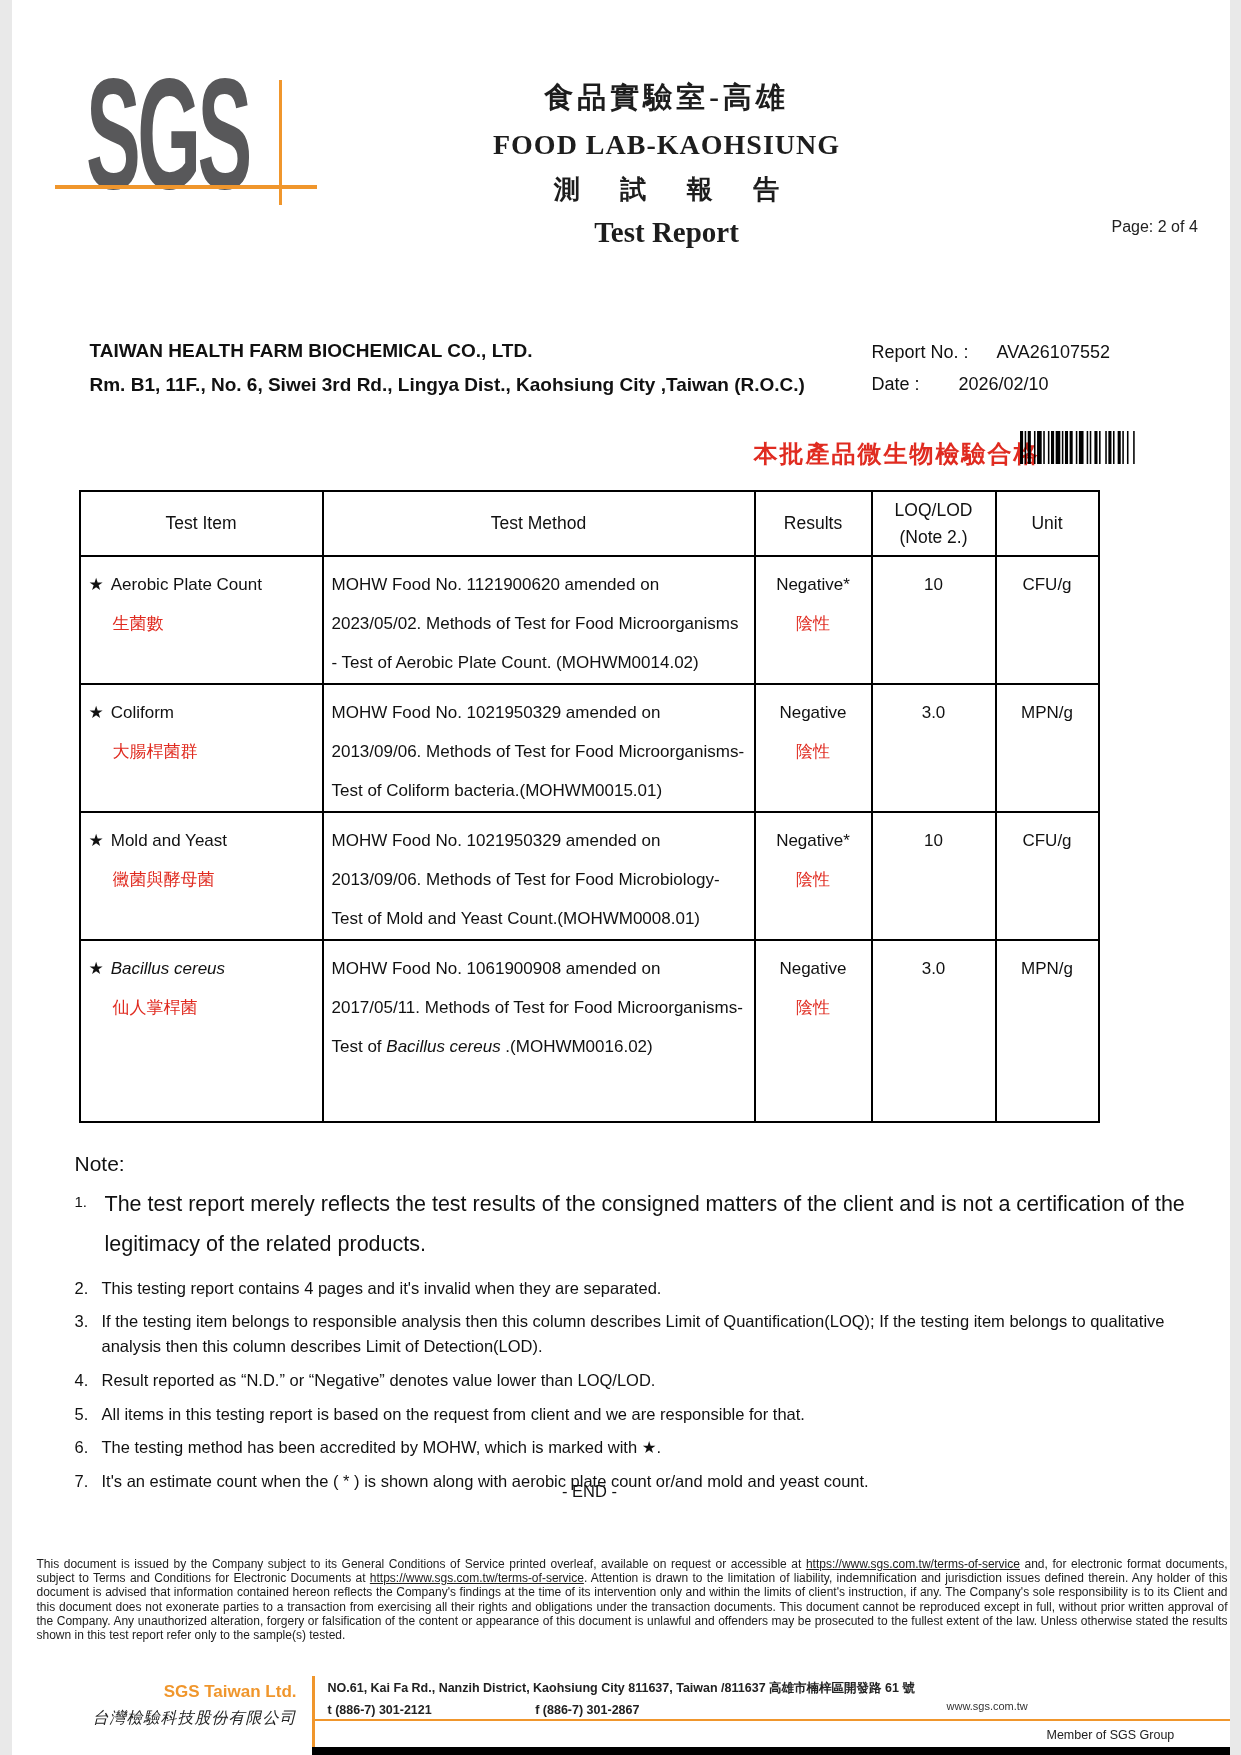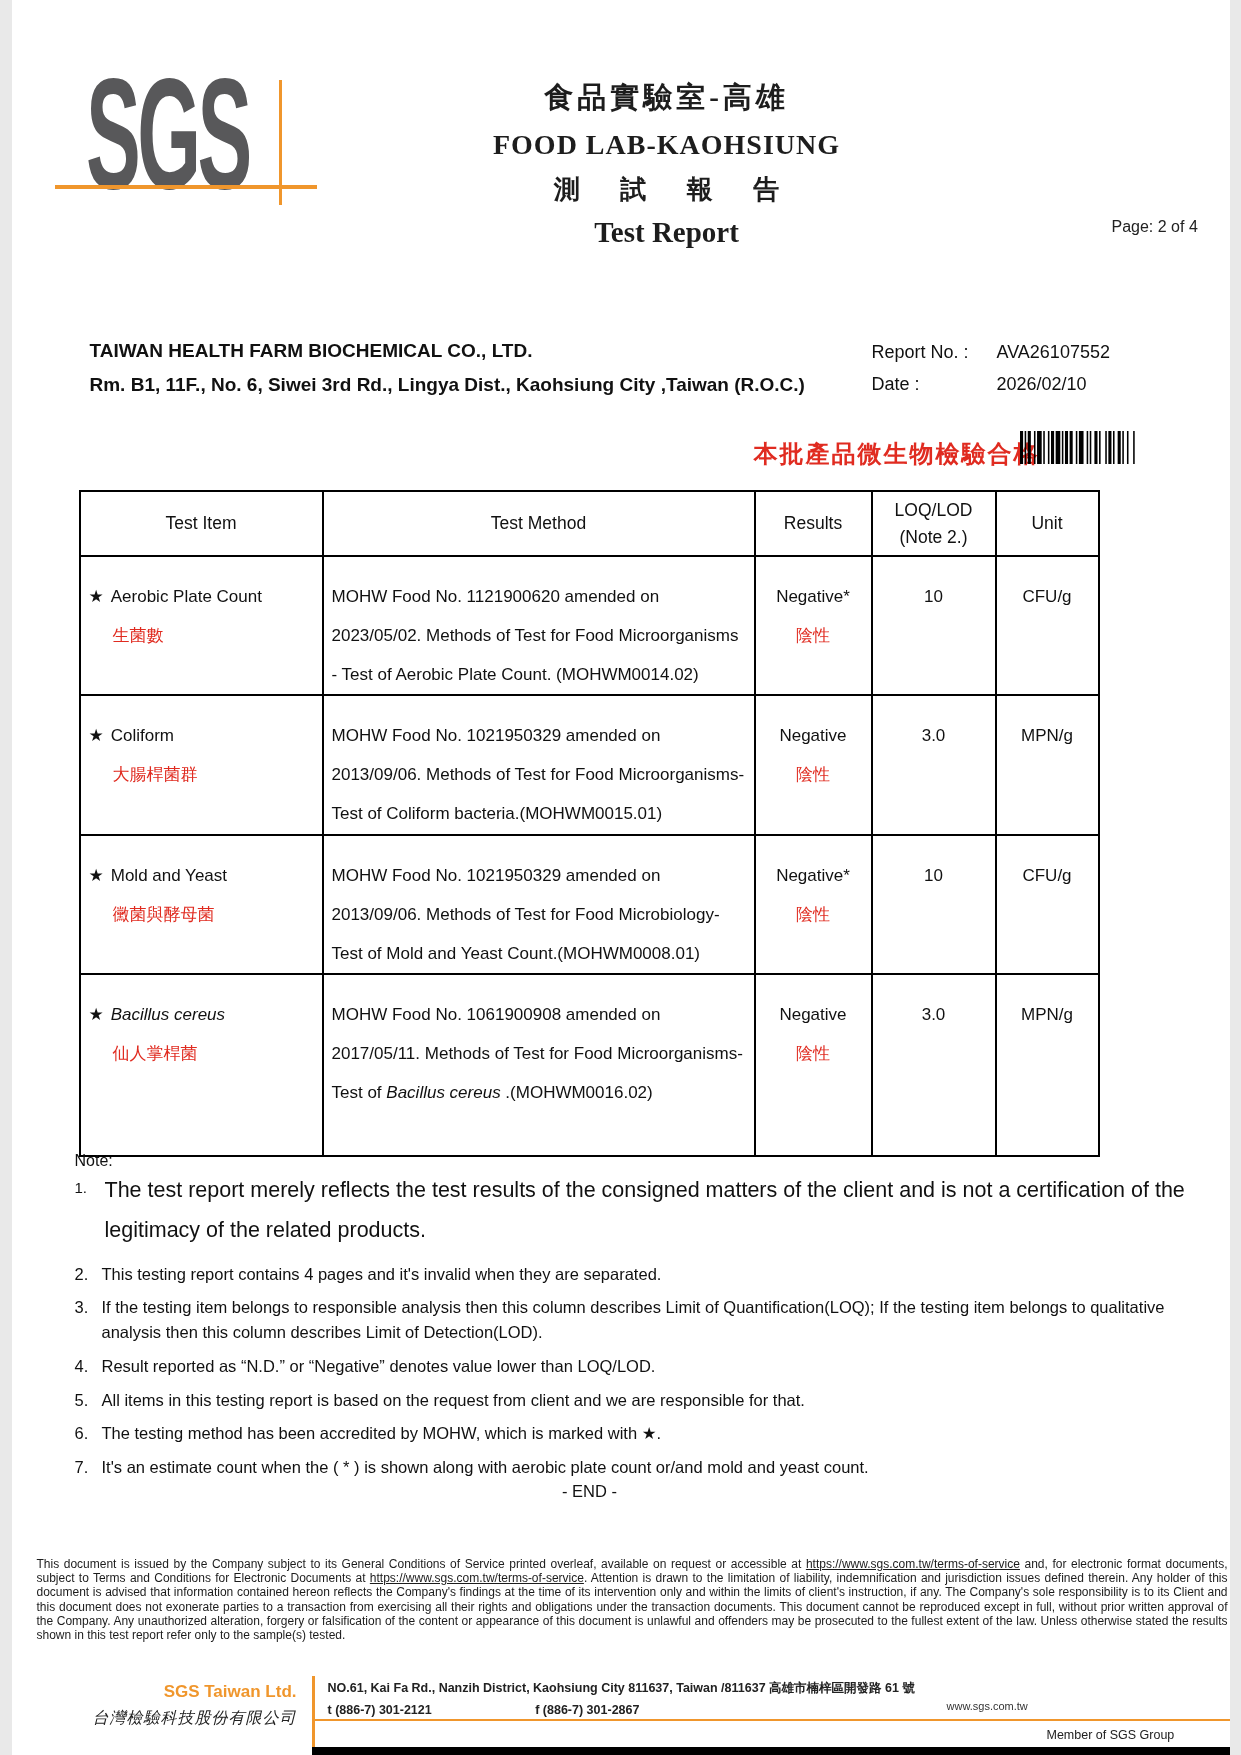--- a/index.html
+++ b/index.html
@@ -25,46 +25,46 @@
   .title-en{ font-family:"Liberation Serif", serif; font-size:28px; font-weight:bold; margin-top:11px; letter-spacing:1px; }
   .subtitle-zh{ font-family:"Liberation Serif", serif; font-size:26px; font-weight:bold; letter-spacing:17px; margin-top:11px; text-indent:17px; }
   .subtitle-en{ font-family:"Liberation Serif", serif; font-size:29px; font-weight:bold; margin-top:9px; }
   .page-label{ position:absolute; left:1100px; top:218px; font-size:16px; color:#222; }
   
   .client-name{ position:absolute; left:78px; top:340px; font-size:19px; font-weight:bold; }
   .client-address{ position:absolute; left:78px; top:374px; font-size:19px; font-weight:bold; }
   .report-no-label{ position:absolute; left:860px; top:342px; font-size:18px; }
   .report-no-value{ position:absolute; left:985px; top:342px; font-size:18px; }
   .date-label{ position:absolute; left:860px; top:374px; font-size:18px; }
-  .date-value{ position:absolute; left:985px; top:374px; font-size:18px; }
+  .date-value{ position:absolute; left:947px; top:374px; font-size:18px; }
   
   .pass-banner{ position:absolute; left:742px; top:438px; font-size:24px; font-weight:bold; color:var(--red); letter-spacing:2px; }
   .barcode{ position:absolute; left:1008px; top:431px; width:160px; height:33px; }
   
   .results-table{
     position:absolute; left:67px; top:490px; width:1019px;
     border-collapse:collapse; table-layout:fixed; font-size:17px;
   }
   .results-table td, .results-table th{ border:2px solid #000; }
   .results-table th{
     height:65px; font-weight:normal; text-align:center; vertical-align:middle;
     font-size:17.5px; line-height:1.5;
   }
-  .results-table td{ vertical-align:top; padding:20px 8px 0 8px; line-height:2.3; }
+  .results-table td{ vertical-align:top; padding:8px 8px 0 8px; line-height:2.3; }
   tr.row-0 td, tr.row-1 td, tr.row-2 td{ height:128px; }
   tr.row-3 td{ height:182px; }
   .cell-item .star{ margin-right:7px; }
   .cell-item .zh{ color:var(--red); margin-left:24px; }
   .cell-result{ text-align:center; }
   .cell-result .zh{ color:var(--red); }
   .cell-loq, .cell-unit{ text-align:center; }
   .it{ font-style:italic; }
   
   .notes{ position:absolute; left:63px; top:1152px; width:1130px; }
-  .note-label{ font-size:16px; margin-bottom:1px; }
+  .note-label{ font-size:21px; margin-bottom:9px; }
   .note-item{ position:relative; padding-left:27px; font-size:16.5px; line-height:1.5; margin-bottom:9px; }
   .note-item .note-no{ position:absolute; left:0; top:0; }
   .note-item.large{ font-size:21.5px; line-height:1.85; padding-left:30px; margin-bottom:11px; }
   .note-item.large .note-no{ font-size:15px; top:3px; }
   .end-label{ position:absolute; left:63px; top:1482px; width:1030px; text-align:center; font-size:16.5px; }
   
   .disclaimer{
     position:absolute; left:25px; top:1557px; width:1191px;
     font-size:12px; line-height:14.2px; text-align:justify; color:#1c1c1c;
   }

